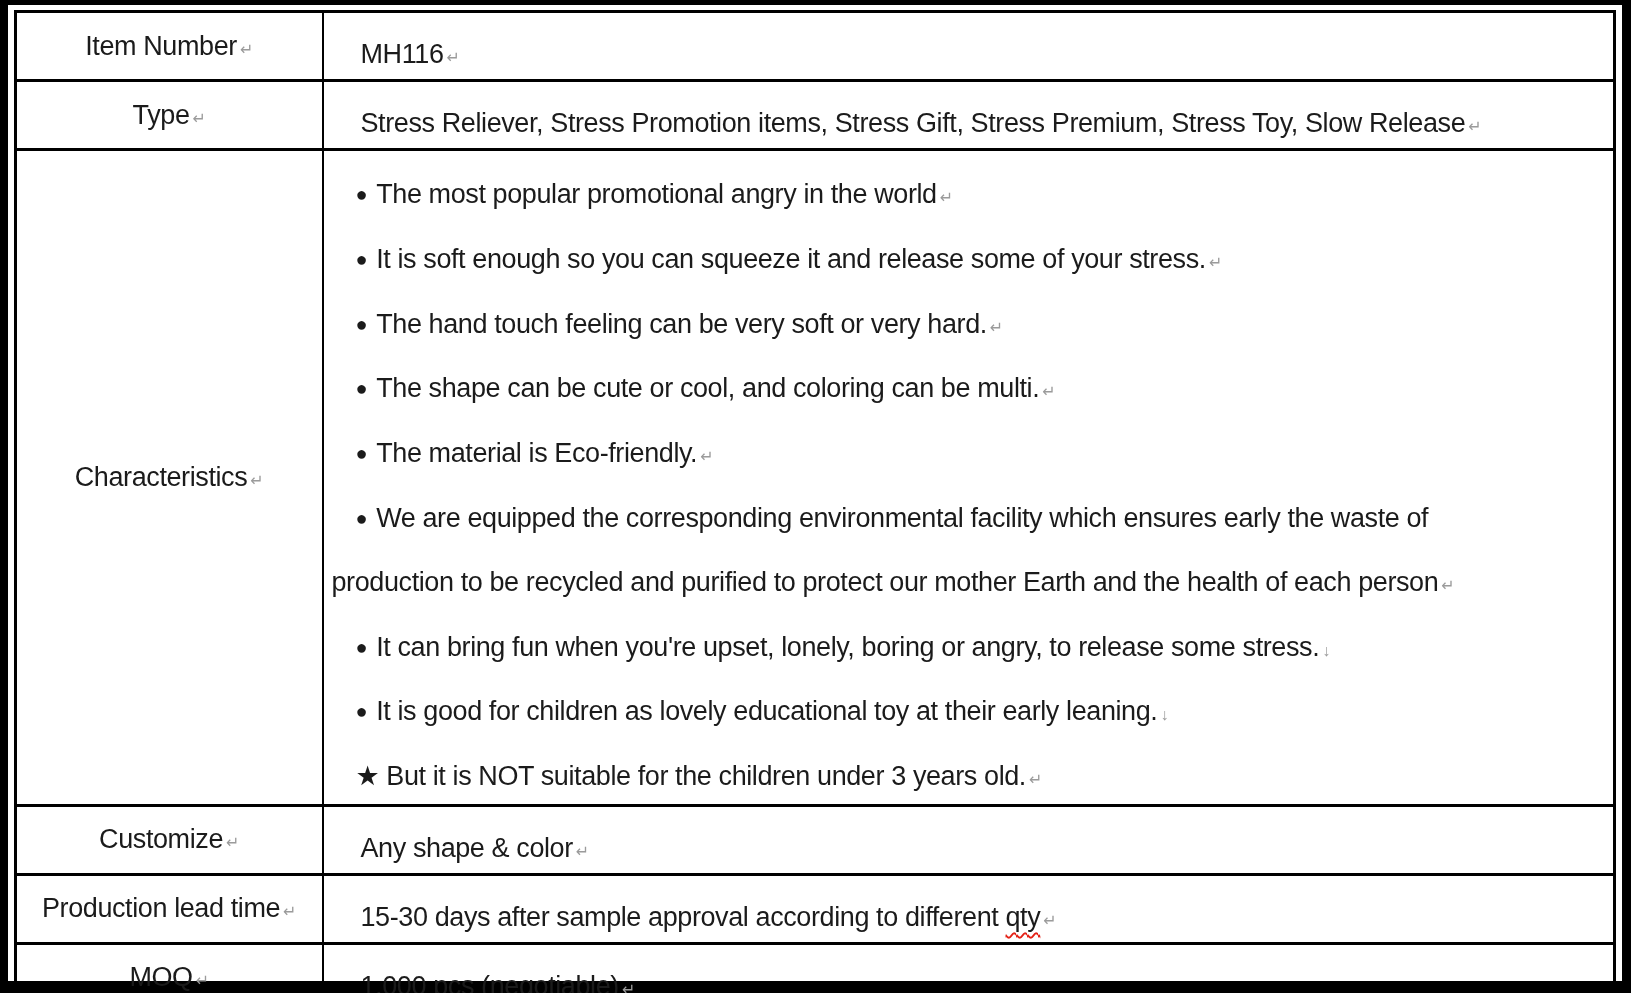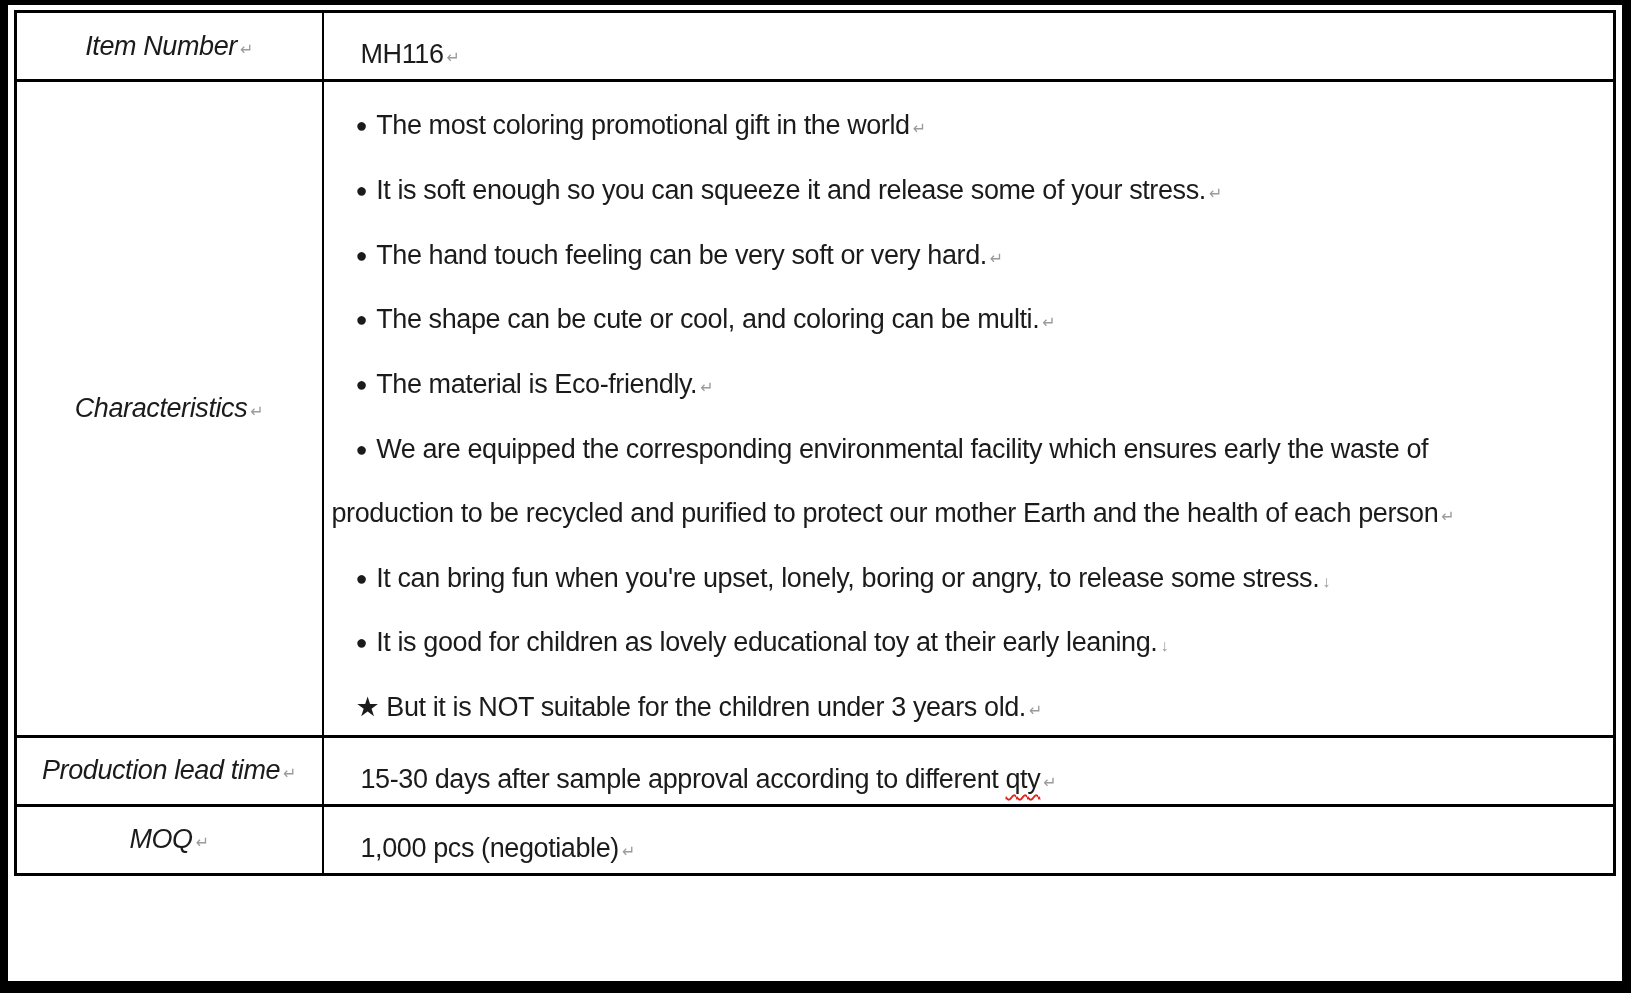--- a/index.html
+++ b/index.html
@@ -26,21 +26,20 @@
   td { border: 0; box-sizing: border-box; }
   tr + tr td { border-top: 3px solid #000; }
   td.label-cell {
     width: 307px;
     border-right: 2px solid #000;
     text-align: center;
     vertical-align: middle;
     font-size: 27px;
     letter-spacing: -0.4px;
     white-space: nowrap;
-    font-style: italic;
   }
   td.value-cell {
     vertical-align: middle;
     font-size: 27px;
     letter-spacing: -0.4px;
     padding: 0 8px 0 37px;
     overflow: hidden;
   }
   .line { line-height: 42px; white-space: nowrap; margin-top: 20px; }
   
@@ -81,33 +80,45 @@
 
 <div class="page">
   <table class="spec-table">
     <tbody id="spec-rows">
         <tr class="row-0">
           <td class="label-cell"><span class="label-wrap"><span>Item Number</span><span class="mark">↵</span></span></td>
           <td class="value-cell">
             <div class="line"><span class="seg">MH116</span><span class="mark">↵</span></div>
           </td>
         </tr>
+        <tr class="row-4">
+          <td class="label-cell"><span class="label-wrap"><span>Type</span><span class="mark">↵</span></span></td>
+          <td class="value-cell">
+            <div class="line"><span class="seg">Stress Reliever, Stress Promotion items, Stress Gift, Stress Premium, Stress Toy, Slow Release</span><span class="mark">↵</span></div>
+          </td>
+        </tr>
         <tr class="row-5">
           <td class="label-cell"><span class="label-wrap"><span>Characteristics</span><span class="mark">↵</span></span></td>
           <td class="value-cell">
-            <div class="line indent"><span class="bullet">●</span><span class="seg">The most coloring promotional gift in the world</span><span class="mark">↵</span></div>
+            <div class="line indent"><span class="bullet">●</span><span class="seg">The most popular promotional angry in the world</span><span class="mark">↵</span></div>
             <div class="line indent"><span class="bullet">●</span><span class="seg">It is soft enough so you can squeeze it and release some of your stress.</span><span class="mark">↵</span></div>
             <div class="line indent"><span class="bullet">●</span><span class="seg">The hand touch feeling can be very soft or very hard.</span><span class="mark">↵</span></div>
             <div class="line indent"><span class="bullet">●</span><span class="seg">The shape can be cute or cool, and coloring can be multi.</span><span class="mark">↵</span></div>
             <div class="line indent"><span class="bullet">●</span><span class="seg">The material is Eco-friendly.</span><span class="mark">↵</span></div>
             <div class="line indent"><span class="bullet">●</span><span class="seg">We are equipped the corresponding environmental facility which ensures early the waste of</span></div>
             <div class="line"><span class="seg">production to be recycled and purified to protect our mother Earth and the health of each person</span><span class="mark">↵</span></div>
             <div class="line indent"><span class="bullet">●</span><span class="seg">It can bring fun when you're upset, lonely, boring or angry, to release some stress.</span><span class="mark">↓</span></div>
             <div class="line indent"><span class="bullet">●</span><span class="seg">It is good for children as lovely educational toy at their early leaning.</span><span class="mark">↓</span></div>
             <div class="line indent"><span class="bullet star">★</span><span class="seg">But it is NOT suitable for the children under 3 years old.</span><span class="mark">↵</span></div>
+          </td>
+        </tr>
+        <tr class="row-7">
+          <td class="label-cell"><span class="label-wrap"><span>Customize</span><span class="mark">↵</span></span></td>
+          <td class="value-cell">
+            <div class="line"><span class="seg">Any shape &amp; color</span><span class="mark">↵</span></div>
           </td>
         </tr>
         <tr class="row-9">
           <td class="label-cell"><span class="label-wrap"><span>Production lead time</span><span class="mark">↵</span></span></td>
           <td class="value-cell">
             <div class="line"><span class="seg">15-30 days after sample approval according to different </span><span class="sp-err">qty</span><span class="mark">↵</span></div>
           </td>
         </tr>
         <tr class="row-10">
           <td class="label-cell"><span class="label-wrap"><span>MOQ</span><span class="mark">↵</span></span></td>

